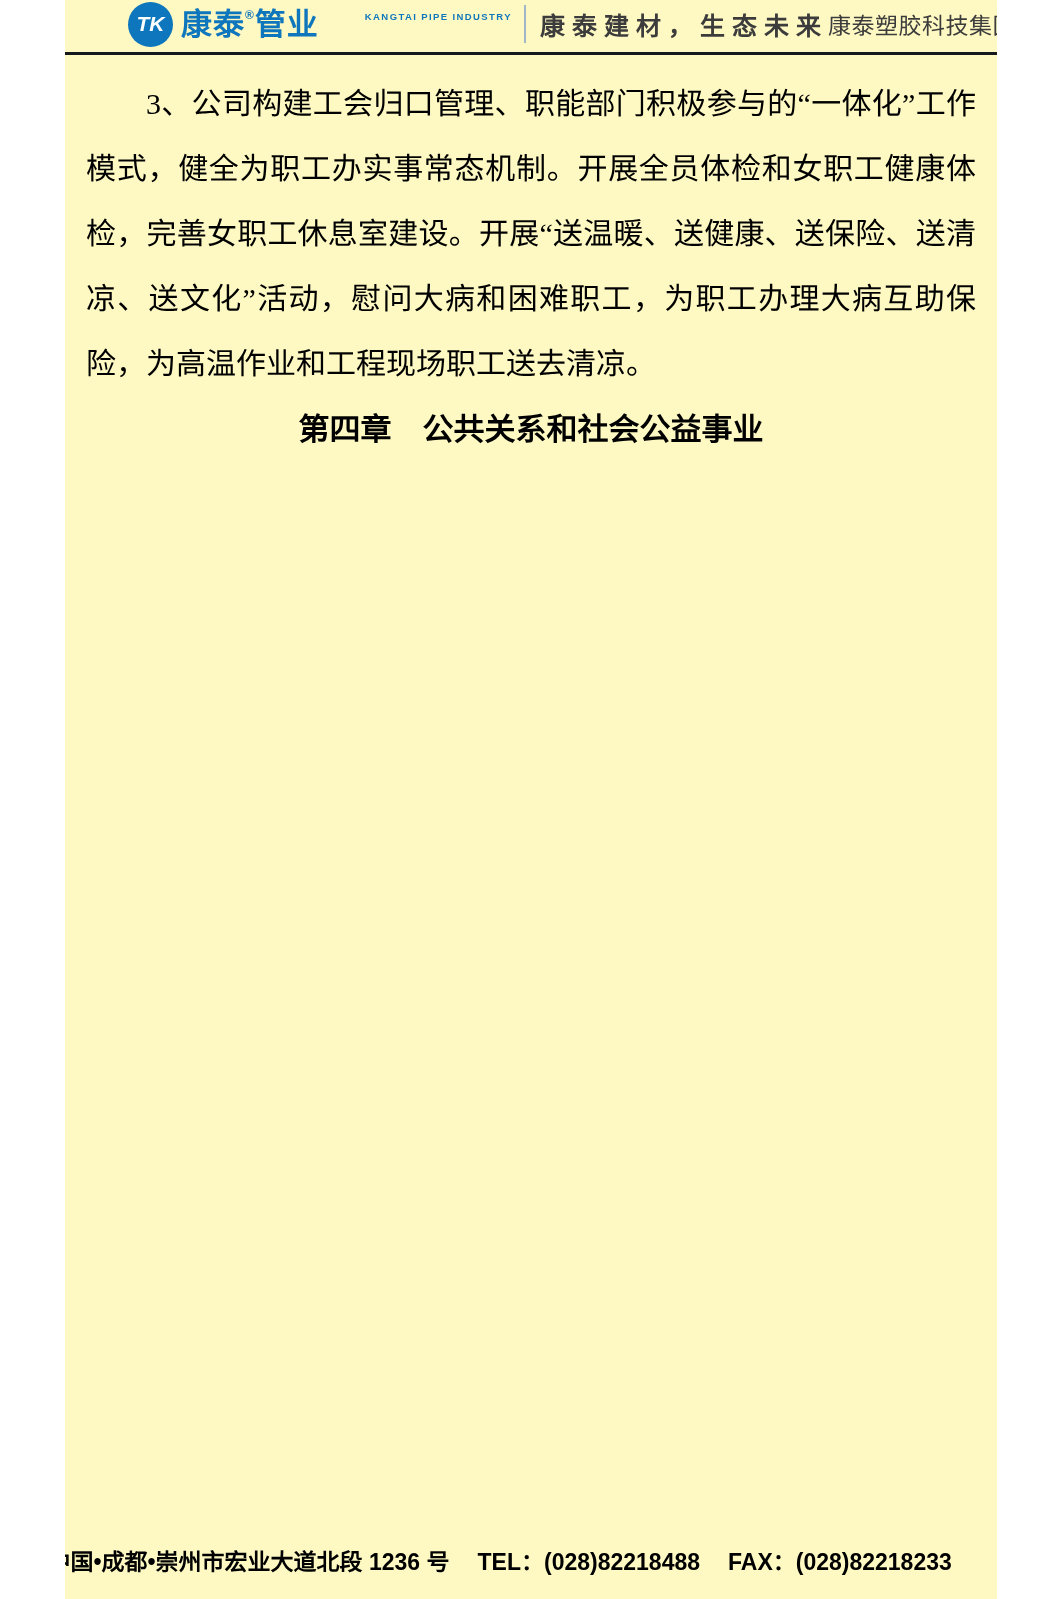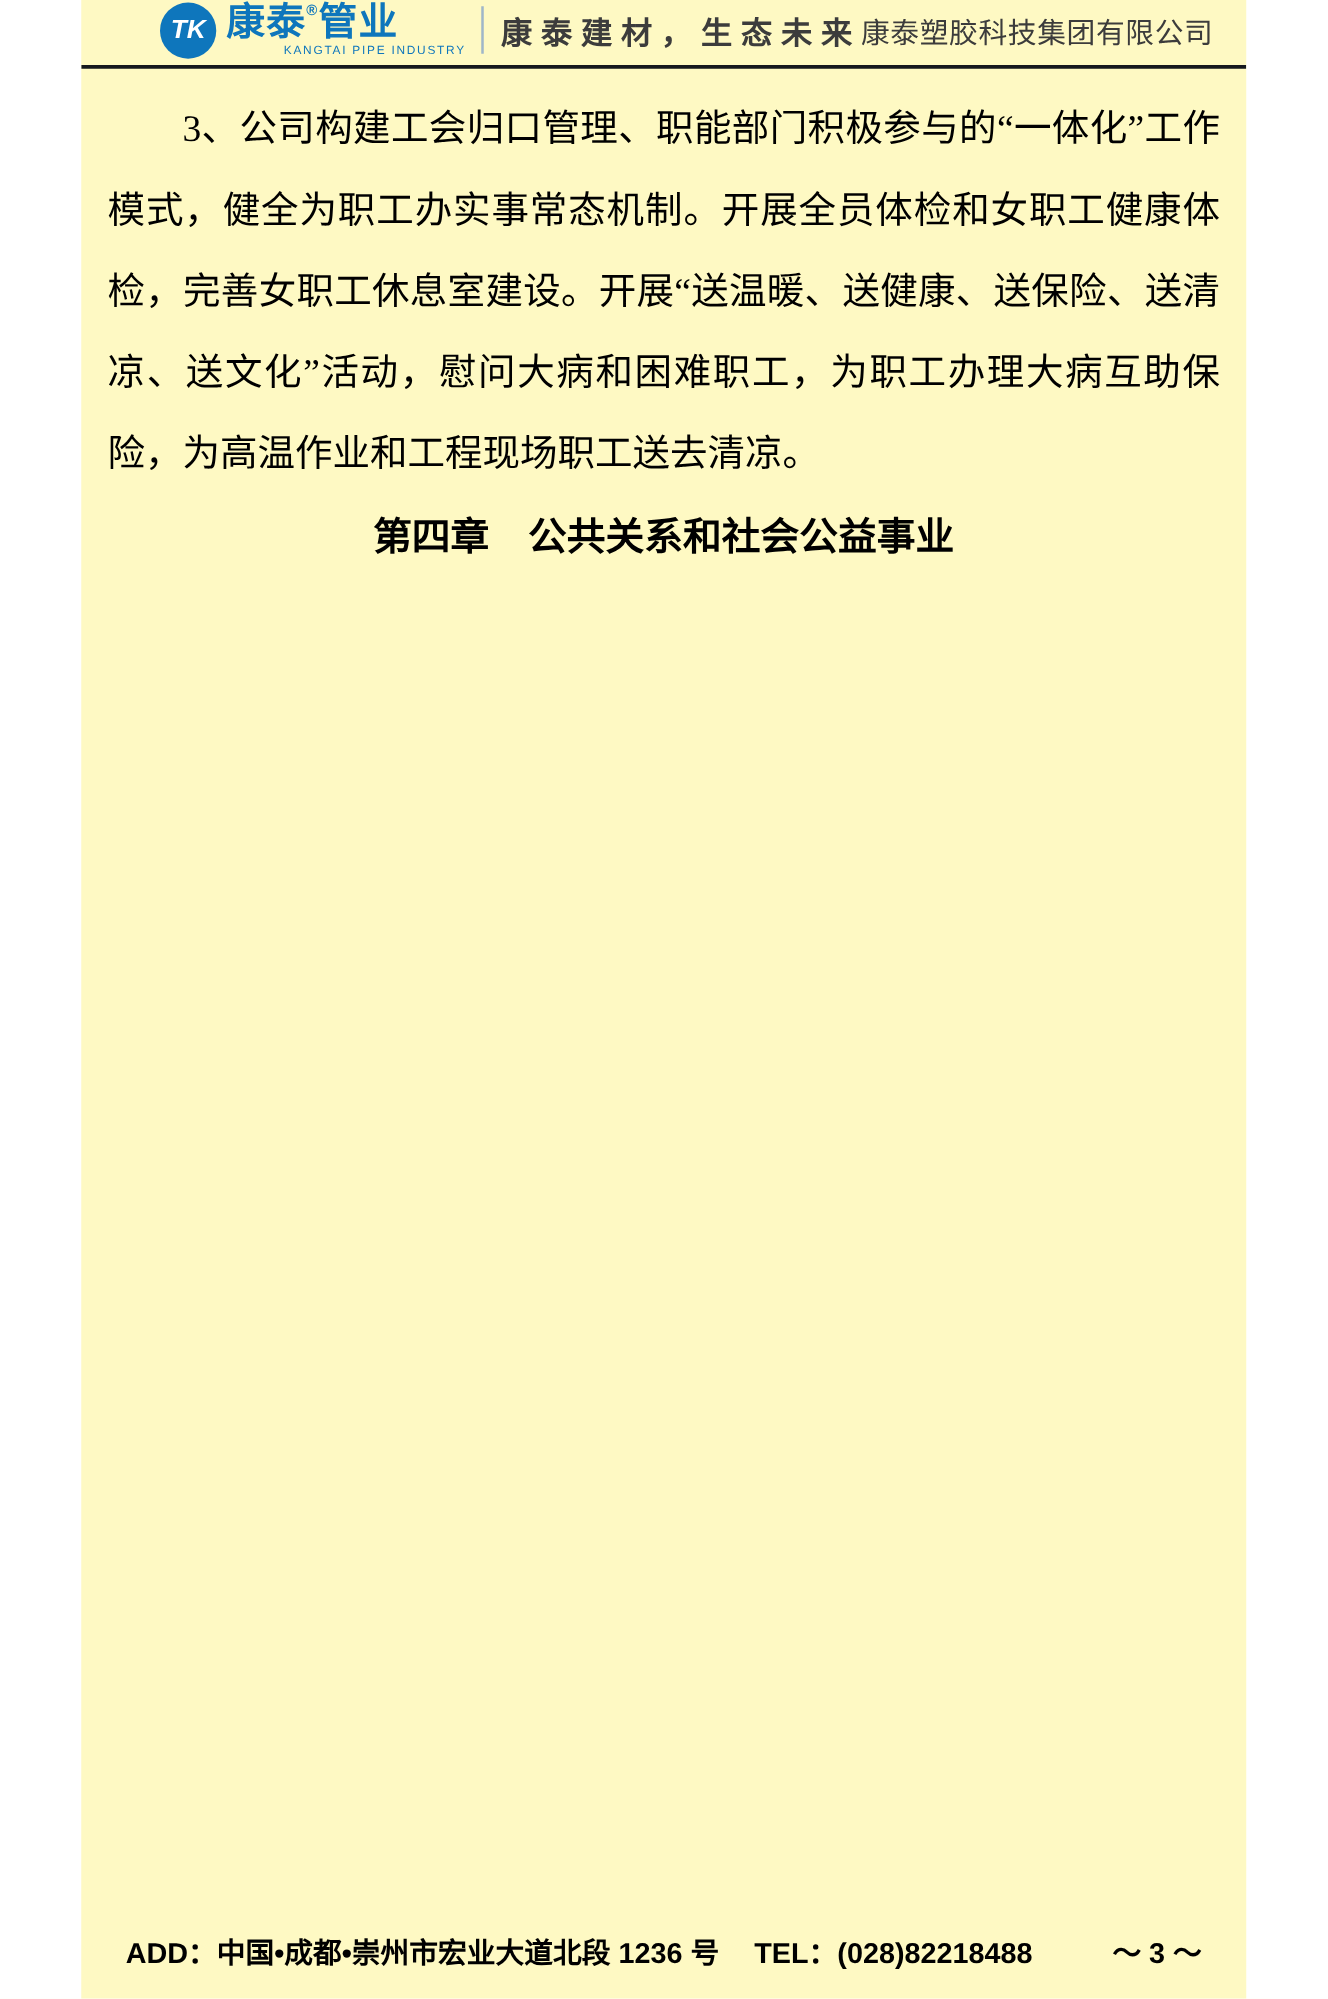--- a/index.html
+++ b/index.html
@@ -33,36 +33,36 @@
     align-items: center;
     justify-content: center;
     font-family: "Liberation Sans", sans-serif;
     font-style: italic;
     font-weight: bold;
     font-size: 21px;
     flex: 0 0 auto;
   }
   .brand-block {
     display: flex;
-    flex-direction: column;
+    flex-direction: row;
     margin-left: 8px;
     line-height: 1;
   }
   .brand-cn {
     font-family: "Liberation Sans", sans-serif;
     font-weight: bold;
     color: #0e76bc;
     font-size: 31px;
     letter-spacing: 1px;
     white-space: nowrap;
   }
   .brand-cn sup { font-size: 12px; vertical-align: top; }
   .brand-en {
     font-family: "Liberation Sans", sans-serif;
-    font-weight: normal;
+    font-weight: bold;
     color: #0e76bc;
     font-size: 9.5px;
     letter-spacing: 1.4px;
     margin-top: 3px;
     white-space: nowrap;
     padding-left: 46px;
   }
   .header-divider {
     width: 2px;
     height: 38px;
@@ -148,16 +148,17 @@
   </div>
 
   <div class="doc-body">
     <p>3、公司构建工会归口管理、职能部门积极参与的“一体化”工作模式，健全为职工办实事常态机制。开展全员体检和女职工健康体检，完善女职工休息室建设。开展“送温暖、送健康、送保险、送清凉、送文化”活动，慰问大病和困难职工，为职工办理大病互助保险，为高温作业和工程现场职工送去清凉。</p>
     <h2 class="chapter-heading">第四章　公共关系和社会公益事业</h2>
   </div>
 
   <div class="footer">
     <span class="f-item"><span>ADD：</span><span>中国•成都•崇州市宏业大道北段 1236 号</span></span>
     <span class="f-item"><span>TEL：</span><span>(028)82218488</span></span>
+    <span class="f-item"><span>FAX：</span><span>(028)82218233</span></span>
     <span class="f-item f-page">～ 3 ～</span>
   </div>
 
 </div>
 
 </body></html>

